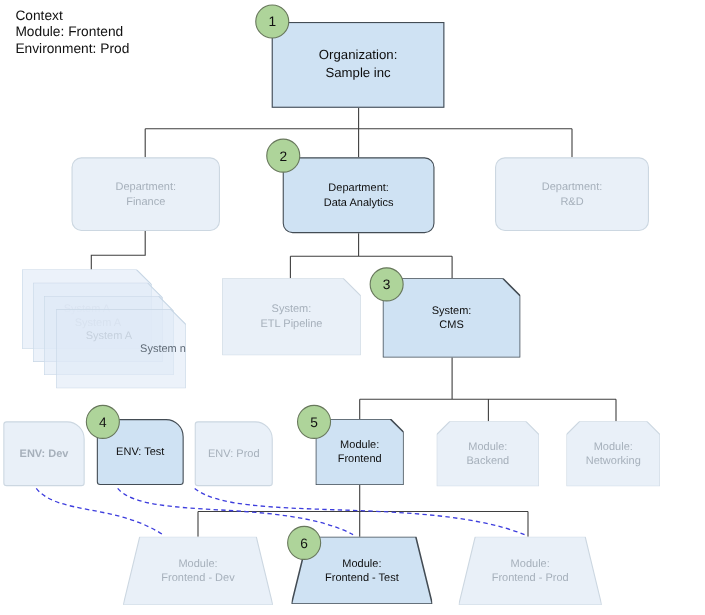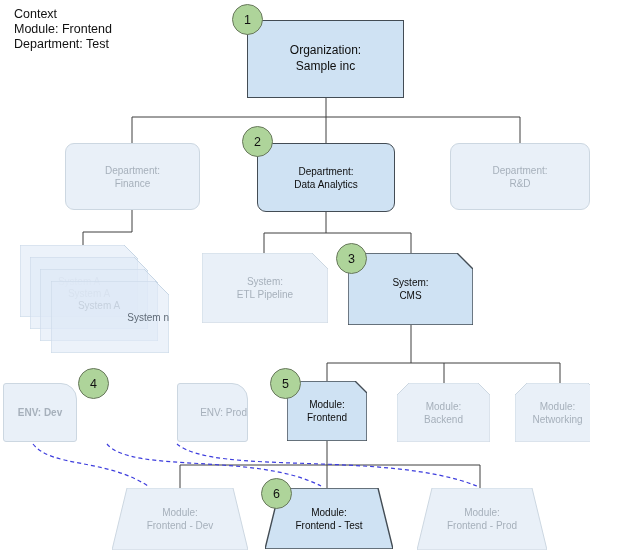--- a/index.html
+++ b/index.html
@@ -1,18 +1,18 @@
 <!DOCTYPE html>
 <html><head>
 <meta charset="utf-8">
 <style>
   html,body{margin:0;padding:0;background:#ffffff;}
   .canvas{
     position:relative;width:590px;height:559px;background:#ffffff;
-    font-family:"Liberation Sans", sans-serif;overflow:hidden;
+    font-family:"Liberation Sans", sans-serif;overflow:hidden;padding-left:14px;
   }
   .bglayer{position:absolute;left:0;top:0;z-index:0;}
   .context{
     position:absolute;left:14px;top:7px;z-index:3;
     font-size:12.5px;color:#111;line-height:15px;
   }
   .node{
     position:absolute;display:flex;align-items:center;justify-content:center;
     text-align:center;font-size:10px;line-height:1.3;z-index:2;box-sizing:border-box;
   }
@@ -61,21 +61,21 @@
 
     <g>
       <line x1="620" y1="25" x2="620" y2="498" stroke="#000" stroke-width="1.5"></line>
       <polygon points="615,496 625,496 620,511" fill="#000"></polygon>
     </g>
   </svg>
 
   <div class="context">
     <div>Context</div>
     <div>Module: Frontend</div>
-    <div>Department: Test</div>
+    <div>Environment: Prod</div>
   </div>
 
   <div class="node hl rect-hl" style="left:247px;top:20px;width:157px;height:78px;font-size:12px;">
     <div class="lbl">Organization:
 Sample inc</div>
   </div>
 
   <div class="node faded rect-faded round" style="left:65px;top:143px;width:135px;height:67px;">
     <div class="lbl">Department:
 Finance</div>
@@ -125,21 +125,24 @@
     <svg class="shape" viewBox="0 0 125 72" preserveAspectRatio="none">
       <polygon points="0,0 109,0 125,16 125,72 0,72"></polygon>
       </svg>
     <div class="lbl">System:
 CMS</div>
   </div>
 
   <div class="node faded rect-faded envshape" style="left:3px;top:383px;width:74px;height:59px;font-weight:bold;">
     <div class="lbl">ENV: Dev</div>
   </div>
-  <div class="node faded rect-faded envshape" style="left:177px;top:383px;width:71px;height:59px;justify-content:flex-end;">
+  <div class="node hl rect-hl envshape" style="left:88px;top:381px;width:79px;height:60px;">
+    <div class="lbl">ENV: Test</div>
+  </div>
+  <div class="node faded rect-faded envshape" style="left:177px;top:383px;width:71px;height:59px;">
     <div class="lbl">ENV: Prod</div>
   </div>
 
   <div class="node hl" style="left:287px;top:381px;width:80px;height:60px;">
     <svg class="shape" viewBox="0 0 80 60" preserveAspectRatio="none">
       <polygon points="0,12 12,0 68,0 80,12 80,60 0,60"></polygon>
       </svg>
     <div class="lbl">Module:
 Frontend</div>
   </div>

